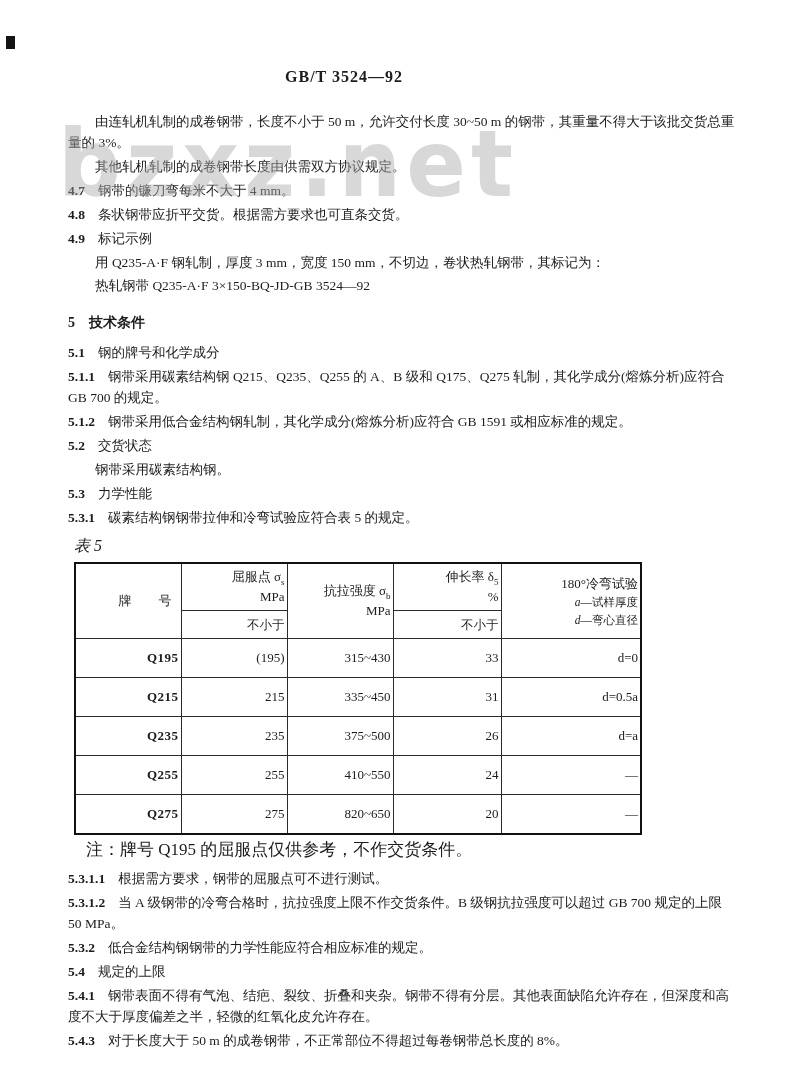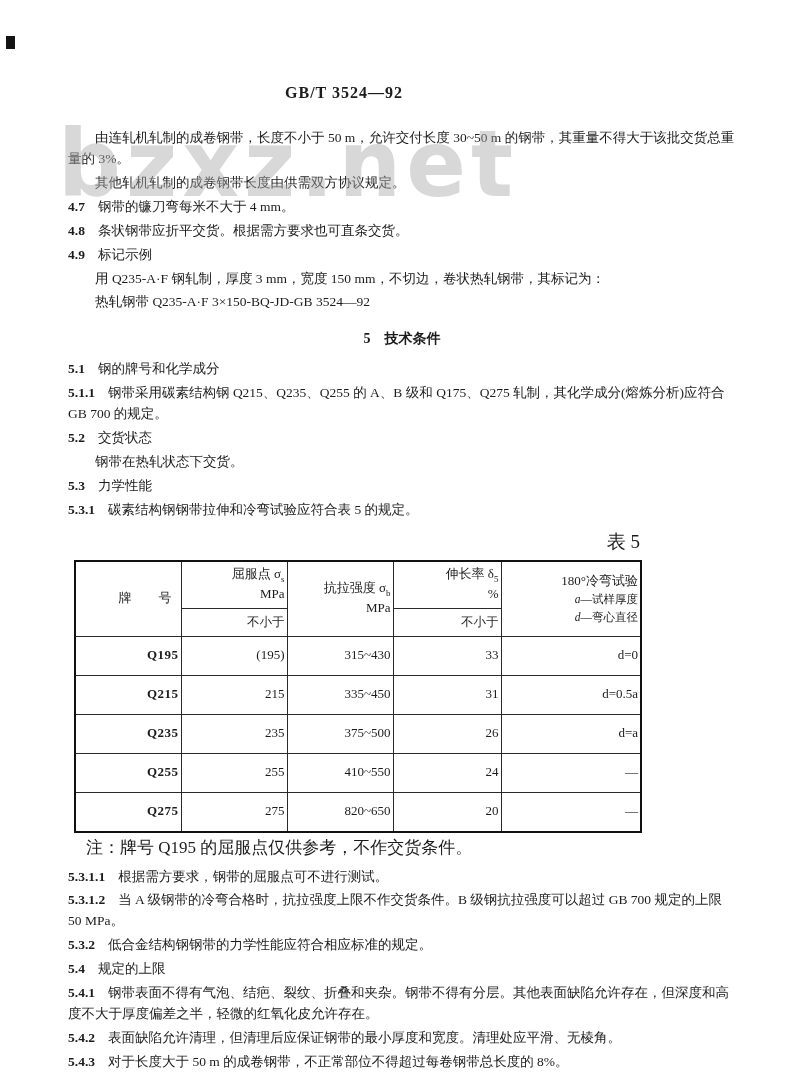--- a/index.html
+++ b/index.html
@@ -16,29 +16,29 @@
     position:absolute;left:58px;top:112px;z-index:3;
     font-family:"DejaVu Sans","Liberation Sans",sans-serif;
     font-weight:bold;font-size:88px;letter-spacing:5px;
     color:rgba(168,168,168,0.45);
     pointer-events:none;white-space:nowrap;
     transform:scaleY(1.05);
   }
   .content{position:absolute;left:68px;top:68px;width:668px;z-index:2;}
   .doc-number{
     text-align:center;font-weight:bold;font-size:16px;letter-spacing:1px;
-    margin:16px 0 26px 0;transform:translateX(-58px);
+    margin:0 0 26px 0;transform:translateX(-58px);
   }
   .para{margin:0 0 3px 0;font-size:13.5px;line-height:1.55;}
   .indent{text-indent:2em;}
   .clause .num{font-weight:bold;margin-right:13px;}
-  .section-heading{font-weight:bold;font-size:14px;margin:15px 0 9px 0;text-align:center;}
+  .section-heading{font-weight:bold;font-size:14px;margin:15px 0 9px 0;}
   .section-heading .num{margin-right:14px;}
   .table-wrap{width:566px;margin:8px 0 6px 6px;}
-  .caption{text-align:right;font-size:19px;margin:4px 0 5px 0;}
+  .caption{text-align:left;font-size:16px;margin:4px 0 5px 0;font-style:italic;}
   table{border-collapse:collapse;table-layout:fixed;width:566px;border:2px solid #111;}
   col.c1{width:106px;}col.c2{width:106px;}col.c3{width:106px;}col.c4{width:108px;}col.c5{width:140px;}
   th,td{border:1px solid #2a2a2a;text-align:right;vertical-align:middle;
         font-weight:normal;padding:2px;font-size:13px;line-height:1.45;}
   .h-top{height:42px;}
   .h-sub{height:23px;font-size:12.5px;}
   .grade-h{letter-spacing:7px;font-family:Liberation Serif, serif;}
   .bend-h div{line-height:1.55;}
   .bend-note{font-size:11.5px;}
   sub{font-size:9px;}
@@ -64,23 +64,24 @@
     <p class="para clause"><span class="num">4.8</span><span class="txt">条状钢带应折平交货。根据需方要求也可直条交货。</span></p>
     <p class="para clause"><span class="num">4.9</span><span class="txt">标记示例</span></p>
 
     <p class="para indent">用 Q235-A·F 钢轧制，厚度 3 mm，宽度 150 mm，不切边，卷状热轧钢带，其标记为：</p>
     <p class="para indent">热轧钢带 Q235-A·F 3×150-BQ-JD-GB 3524—92</p>
 
     <p class="para section-heading"><span class="num">5</span><span class="txt">技术条件</span></p>
 
     <p class="para clause"><span class="num">5.1</span><span class="txt">钢的牌号和化学成分</span></p>
     <p class="para clause"><span class="num">5.1.1</span><span class="txt">钢带采用碳素结构钢 Q215、Q235、Q255 的 A、B 级和 Q175、Q275 轧制，其化学成分(熔炼分析)应符合 GB 700 的规定。</span></p>
+    <p class="para clause"><span class="num">5.1.2</span><span class="txt">钢带采用低合金结构钢轧制，其化学成分(熔炼分析)应符合 GB 1591 或相应标准的规定。</span></p>
     <p class="para clause"><span class="num">5.2</span><span class="txt">交货状态</span></p>
 
-    <p class="para indent">钢带在热轧状态下交货。</p>
+    <p class="para indent">钢带采用碳素结构钢。</p>
 
     <p class="para clause"><span class="num">5.3</span><span class="txt">力学性能</span></p>
     <p class="para clause"><span class="num">5.3.1</span><span class="txt">碳素结构钢钢带拉伸和冷弯试验应符合表 5 的规定。</span></p>
 
     <div class="table-wrap">
       <div class="caption">表 5</div>
       <table>
         <colgroup>
             <col class="c1">
             <col class="c2">
@@ -153,16 +154,15 @@
         </tbody>
       </table>
       <div class="note">注：牌号 Q195 的屈服点仅供参考，不作交货条件。</div>
     </div>
 
     <p class="para clause"><span class="num">5.3.1.1</span><span class="txt">根据需方要求，钢带的屈服点可不进行测试。</span></p>
     <p class="para clause"><span class="num">5.3.1.2</span><span class="txt">当 A 级钢带的冷弯合格时，抗拉强度上限不作交货条件。B 级钢抗拉强度可以超过 GB 700 规定的上限 50 MPa。</span></p>
     <p class="para clause"><span class="num">5.3.2</span><span class="txt">低合金结构钢钢带的力学性能应符合相应标准的规定。</span></p>
     <p class="para clause"><span class="num">5.4</span><span class="txt">规定的上限</span></p>
     <p class="para clause"><span class="num">5.4.1</span><span class="txt">钢带表面不得有气泡、结疤、裂纹、折叠和夹杂。钢带不得有分层。其他表面缺陷允许存在，但深度和高度不大于厚度偏差之半，轻微的红氧化皮允许存在。</span></p>
-    <p class="para clause"><span class="num">5.4.2</span><span class="txt">表面缺陷允许清理，但清理后应保证钢带的最小厚度和宽度。清理处应平滑、无棱角。</span></p>
     <p class="para clause"><span class="num">5.4.3</span><span class="txt">对于长度大于 50 m 的成卷钢带，不正常部位不得超过每卷钢带总长度的 8%。</span></p>
   </div>
 </div>
 
 </body></html>

